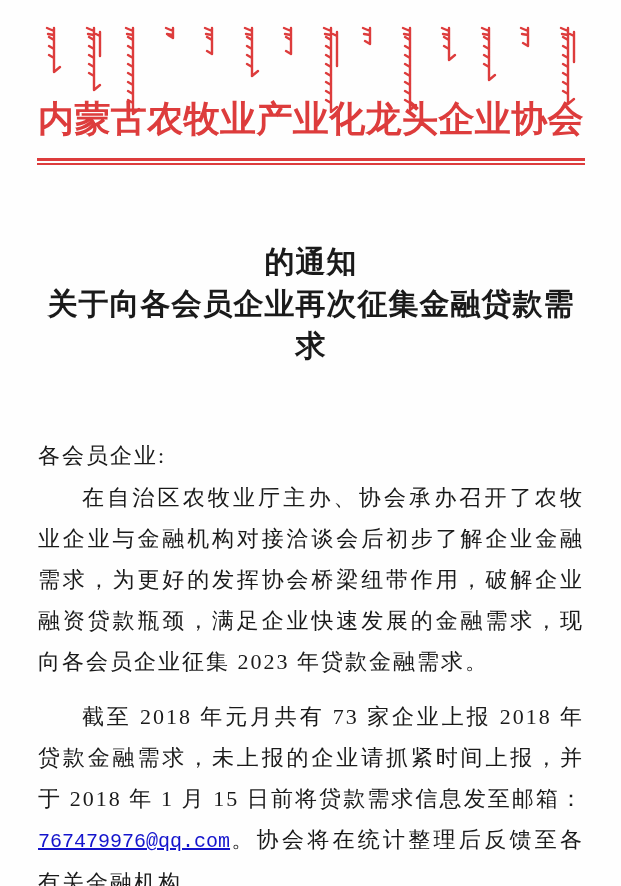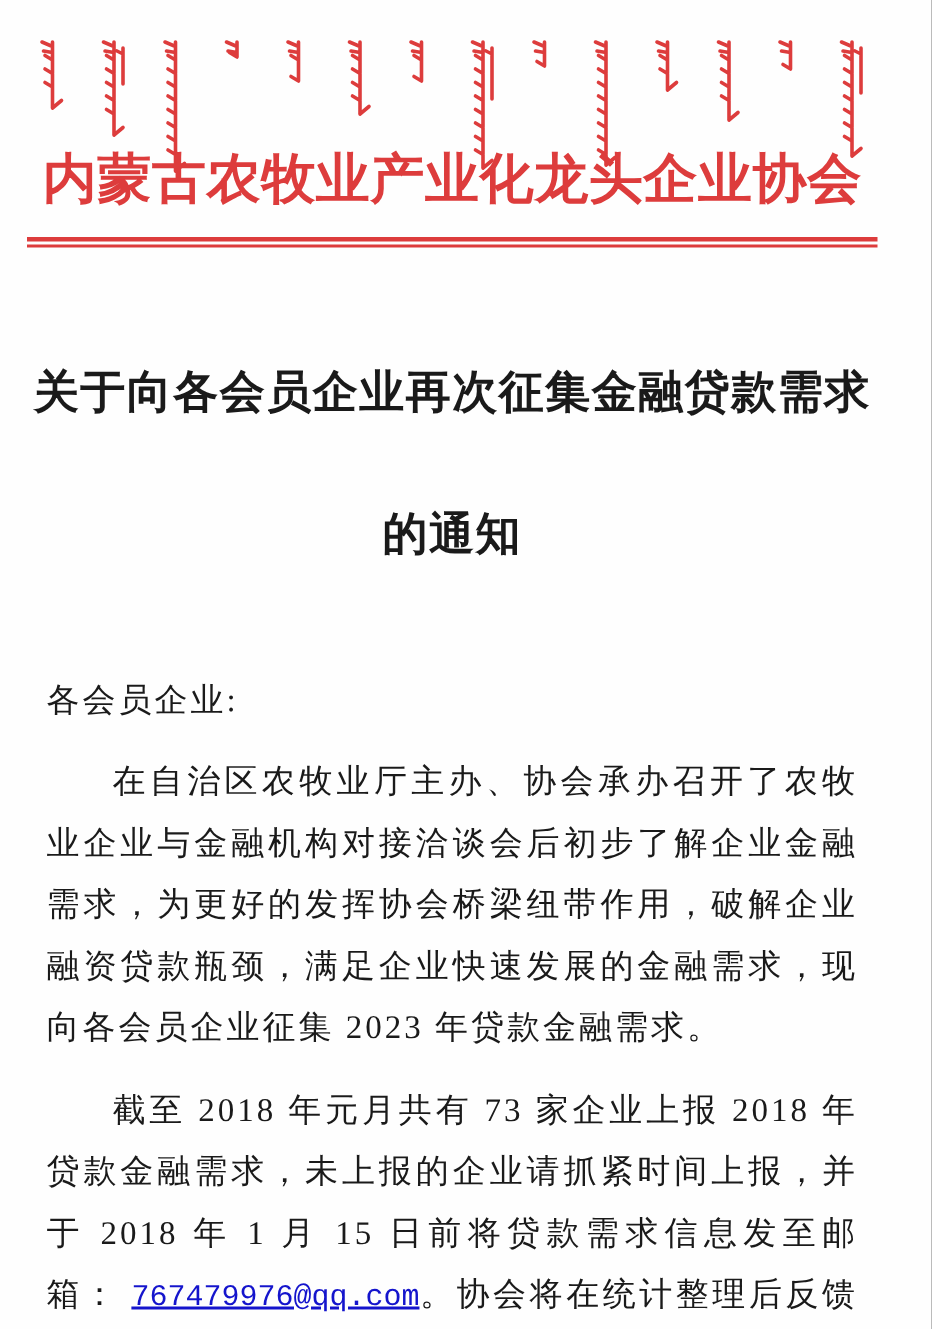--- a/index.html
+++ b/index.html
@@ -2,21 +2,21 @@
 <html><head>
 <meta charset="utf-8">
 <style>
   html,body{margin:0;padding:0;background:#888;}
   .page{
     position:relative;
     width:621px;height:886px;
     margin:0 auto;
     background:#fefefe;
     box-sizing:border-box;
-    padding:26px 36px 0 18px;
+    padding:26px 36px 0 37px;
     overflow:hidden;
     font-family:"Liberation Serif","DejaVu Serif",serif;
     color:#1a1a1a;
   }
   
   .mongolian-row{
     height:70px;
     display:flex;
     justify-content:space-between;
     align-items:flex-start;
@@ -49,21 +49,21 @@
   .doc-title .line{line-height:42px;}
   .doc-title .line2{margin-top:53px;}
   
   .doc-body{
     margin-top:68px;
     font-size:22px;
     line-height:41px;
     letter-spacing:2px;
     text-align:justify;
   }
-  .doc-body p{margin:13px;}
+  .doc-body p{margin:1px;}
   .para.indent{text-indent:2em;}
   .para2{margin-top:14px !important;}
   .email-link{
     font-family:"Liberation Mono","DejaVu Sans Mono",monospace;
     font-size:20px;
     letter-spacing:0;
     text-decoration:underline;
   }
 </style>
 </head>
@@ -114,22 +114,22 @@
         </svg>
         <svg width="22" height="80" viewBox="0 0 22 80" class="mongol-word">
           <path d="M11 2 L11 78 M11 5 L4 2 M11 9 L5 8 M11 14 L6 11 M11 23 L6 20 M11 32 L6 29 M11 41 L6 38 M11 50 L6 47 M11 59 L6 56 M11 68 L6 65 M11 78 L17 73 M17 6 L17 36 M17 10 L13 8" stroke="#dd3c3c" stroke-width="2.4" stroke-linecap="round" fill="none"></path>
         </svg>
       </div>
     <div class="org-name" style="color: rgb(221, 60, 60);">内蒙古农牧业产业化龙头企业协会</div>
     <div class="double-rule" style="border-color: rgb(221, 60, 60);"></div>
   </header>
 
   <h1 class="doc-title" style="color: rgb(26, 26, 26);">
+    <div class="line line2">的通知</div>
     <div class="line">关于向各会员企业再次征集金融贷款需求</div>
-    <div class="line line2">的通知</div>
   </h1>
 
   <div class="doc-body" style="color: rgb(26, 26, 26);">
     <p class="salutation">各会员企业:</p>
     <p class="para indent">在自治区农牧业厅主办、协会承办召开了农牧业企业与金融机构对接洽谈会后初步了解企业金融需求，为更好的发挥协会桥梁纽带作用，破解企业融资贷款瓶颈，满足企业快速发展的金融需求，现向各会员企业征集 2023 年贷款金融需求。</p>
     <p class="para indent para2"><span>截至 2018 年元月共有 73 家企业上报 2018 年贷款金融需求，未上报的企业请抓紧时间上报，并于 2018 年 1 月 15 日前将贷款需求信息发至邮箱： </span><a class="email-link" href="#" style="color: rgb(20, 20, 204);">767479976@qq.com</a><span>。协会将在统计整理后反馈至各有关金融机构。</span></p>
   </div>
 
 </div>
 

